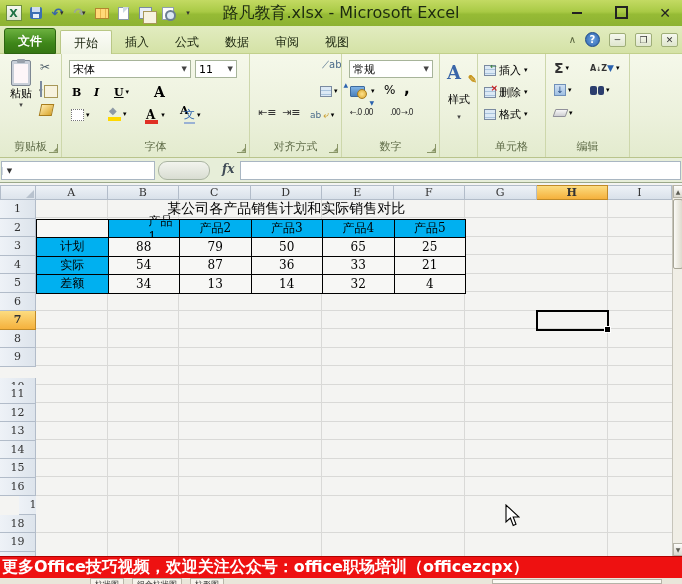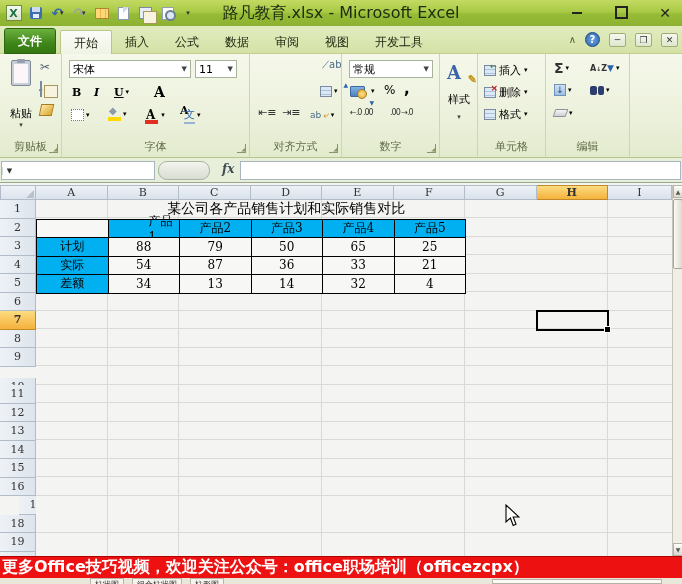--- a/index.html
+++ b/index.html
@@ -225,37 +225,36 @@
 
 <div id="tabrow" class="abs">
   <div id="file-tab">文件</div>
   <div id="tab-strip">
       <div class="rtab active">开始</div>
       <div class="rtab">插入</div>
       <div class="rtab">公式</div>
       <div class="rtab">数据</div>
       <div class="rtab">审阅</div>
       <div class="rtab">视图</div>
-      <div class="rtab">开发工具</div>
     </div>
   <div class="tabrow-right">
     <span class="collapse-caret">∧</span>
     <span class="help-bubble">?</span>
     <span class="wb">─</span>
     <span class="wb">❐</span>
     <span class="wb">✕</span>
   </div>
 </div>
 
 <div id="ribbon" class="abs">
 
   <div class="rgroup" style="left:0;width:62px;">
     <div class="abs bigbtn" style="left:5px;top:6px;width:32px;">
       <span class="clipboard-ic"></span>
-      <span style="font-size:11px;margin-top:20px;">粘贴</span>
+      <span style="font-size:11px;margin-top:0;">粘贴</span>
       <span style="font-size:7px;color:#444;">▾</span>
     </div>
     <div class="abs" style="left:40px;top:6px;font-size:12px;color:#4a5a66;">✂</div>
     <div class="abs" style="left:40px;top:28px;"><span class="qat-shapes"></span><span class="mini-drop">▾</span></div>
     <div class="abs" style="left:40px;top:50px;width:13px;height:12px;background:linear-gradient(135deg,#ffe9a8,#d9a62e);border:1px solid #a87c1c;transform:skewX(-12deg);"></div>
     <div class="glabel">剪贴板</div>
     <div class="launcher"></div>
   </div>
 
   <div class="rgroup" style="left:62px;width:188px;">

